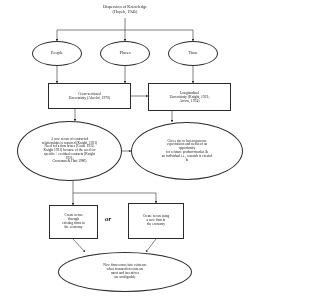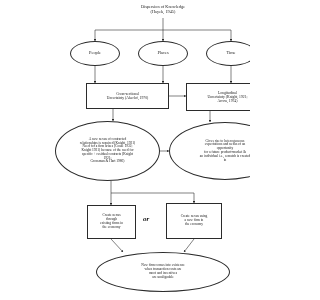--- a/index.html
+++ b/index.html
@@ -3,21 +3,21 @@
 <meta charset="utf-8">
 <style>
   html,body{margin:0;padding:0;}
   body{
     width:250px;height:300px;
     background:#ffffff;
     font-family:"Liberation Serif", serif;
     color:#1a1a1a;
     overflow:hidden;
   }
-  #stage{position:relative;width:250px;height:300px;margin-left:38px;}
+  #stage{position:relative;width:250px;height:300px;}
   svg#wires{position:absolute;left:0;top:0;width:250px;height:300px;}
 
   .node{position:absolute;box-sizing:border-box;display:flex;align-items:center;justify-content:center;text-align:center;}
   .node .txt{display:block;width:100%;line-height:1.08;}
 
   .title{font-size:4.2px;letter-spacing:.05px;}
   .ellipse{border:0.6px solid #2b2b2b;border-radius:50%;background:#fff;}
   .box{border:0.7px solid #2b2b2b;background:#fff;}
 
   .lbl-sm{font-size:4.4px;}

